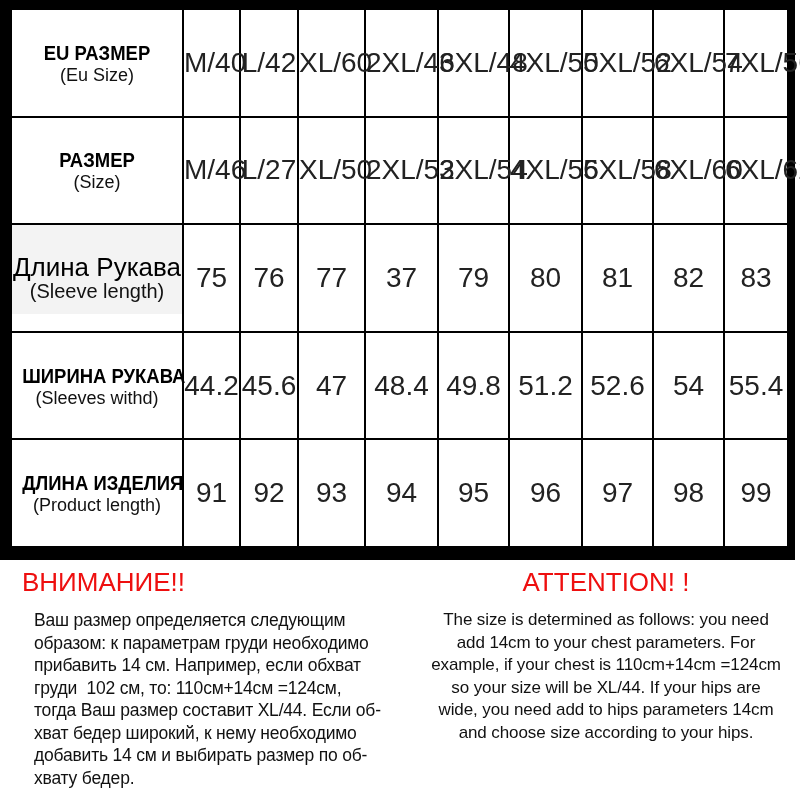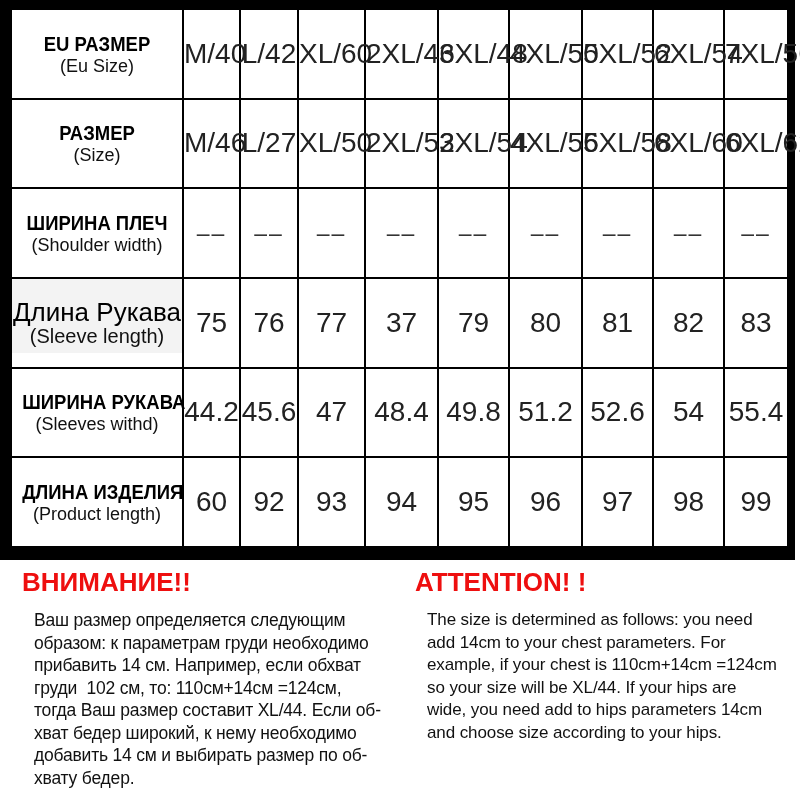--- a/index.html
+++ b/index.html
@@ -39,23 +39,23 @@
   }
   th.highlight .hdr-en { font-size:20px; }
 
   td.val { font-size:28px; color:#222; }
   td.val.dash { font-size:23px; color:#333; letter-spacing:2px; }
 
   
   .notes { position:absolute; left:0; top:566px; width:800px; height:234px; }
   .note { position:absolute; top:2px; }
   .note-ru { left:22px;  width:390px; }
-  .note-en { left:415px; width:382px; }
+  .note-en { left:415px; width:382px;text-align:center; }
   .note-title {
-    margin:0 0 5px 0; font-size:26px; font-weight:bold; line-height:29px;
+    margin:0 0 5px 0; font-size:26px; font-weight:normal; line-height:29px;
     white-space:pre;
   }
   .note-text {
     margin:12px; white-space:pre; color:#111;
   }
   .note-ru .note-text { font-size:17.5px; line-height:22.5px; letter-spacing:-0.2px; }
   .note-en .note-text { font-size:17px;   line-height:22.5px; letter-spacing:-0.1px; }
 </style>
 </head>
 <body>
@@ -101,35 +101,20 @@
             <td class="val">L/27</td>
             <td class="val">XL/50</td>
             <td class="val">2XL/52</td>
             <td class="val">3XL/54</td>
             <td class="val">4XL/56</td>
             <td class="val">5XL/58</td>
             <td class="val">6XL/60</td>
             <td class="val">6XL/62</td>
           </tr>
           <tr>
-            <th>
-              <div class="hdr-ru">ШИРИНА ПЛЕЧ</div>
-              <div class="hdr-en">(Shoulder width)</div>
-            </th>
-            <td class="val dash">––</td>
-            <td class="val dash">––</td>
-            <td class="val dash">––</td>
-            <td class="val dash">––</td>
-            <td class="val dash">––</td>
-            <td class="val dash">––</td>
-            <td class="val dash">––</td>
-            <td class="val dash">––</td>
-            <td class="val dash">––</td>
-          </tr>
-          <tr>
             <th class="highlight">
               <div class="hdr-ru">Длина Рукава</div>
               <div class="hdr-en">(Sleeve length)</div>
             </th>
             <td class="val">75</td>
             <td class="val">76</td>
             <td class="val">77</td>
             <td class="val">37</td>
             <td class="val">79</td>
             <td class="val">80</td>
@@ -150,21 +135,21 @@
             <td class="val">51.2</td>
             <td class="val">52.6</td>
             <td class="val">54</td>
             <td class="val">55.4</td>
           </tr>
           <tr>
             <th>
               <div class="hdr-ru">ДЛИНА ИЗДЕЛИЯ</div>
               <div class="hdr-en">(Product length)</div>
             </th>
-            <td class="val">60</td>
+            <td class="val">91</td>
             <td class="val">92</td>
             <td class="val">93</td>
             <td class="val">94</td>
             <td class="val">95</td>
             <td class="val">96</td>
             <td class="val">97</td>
             <td class="val">98</td>
             <td class="val">99</td>
           </tr>
         </tbody>

